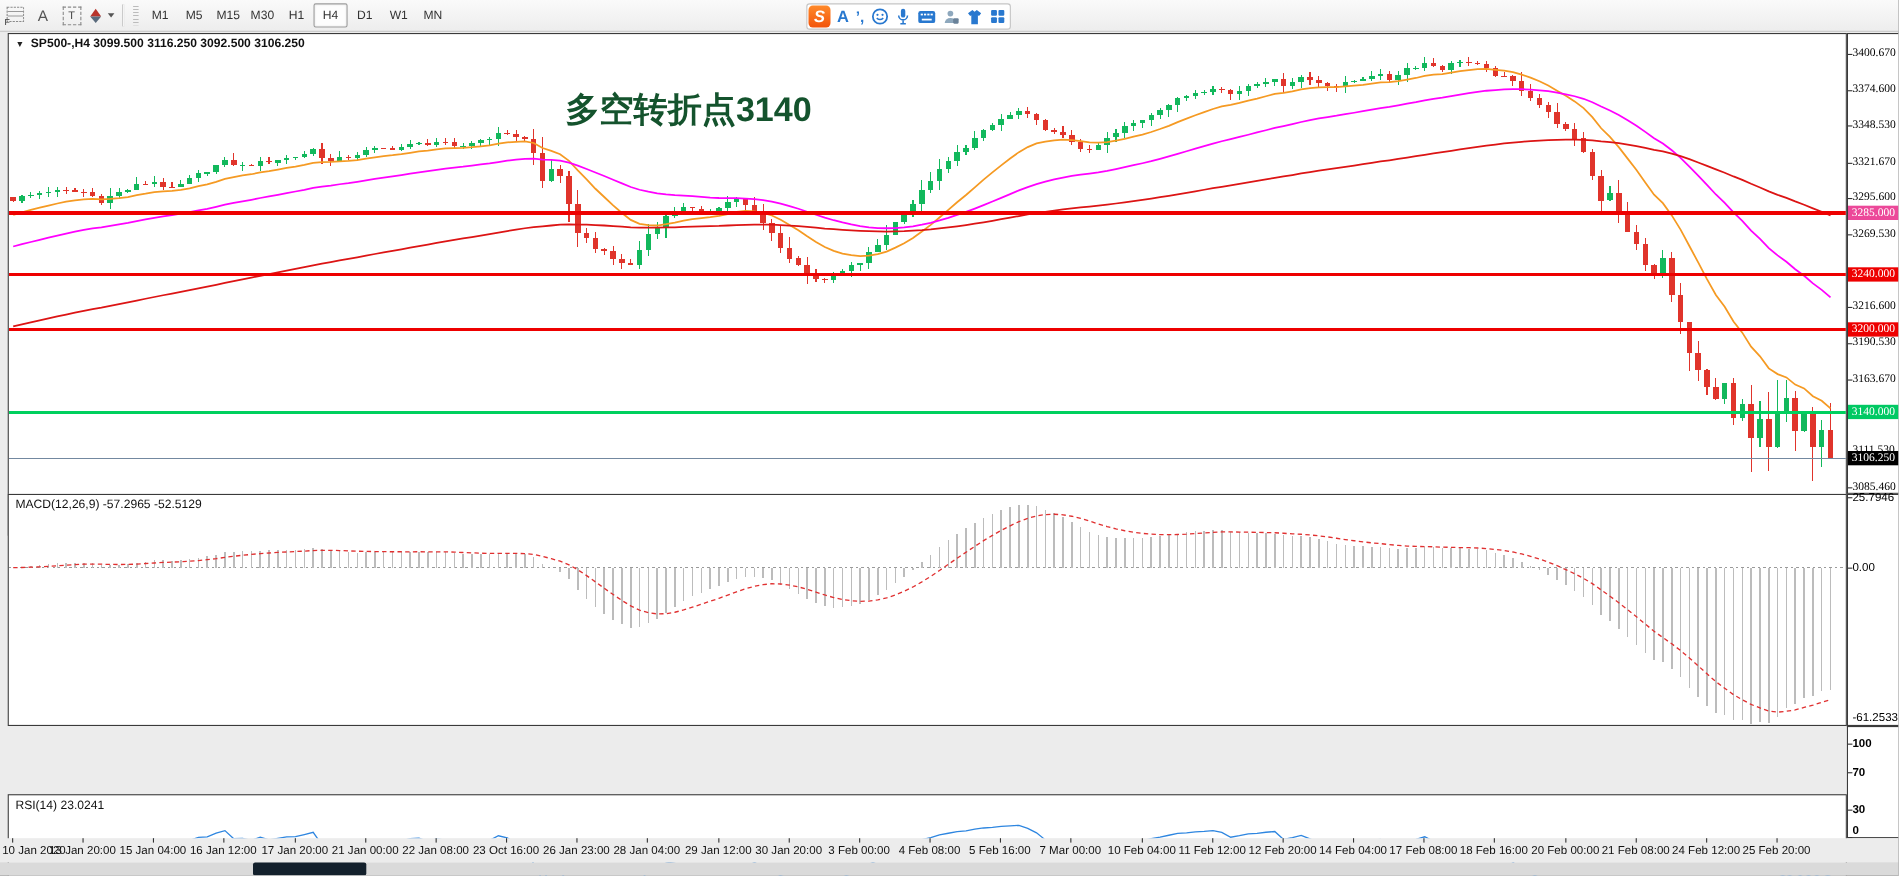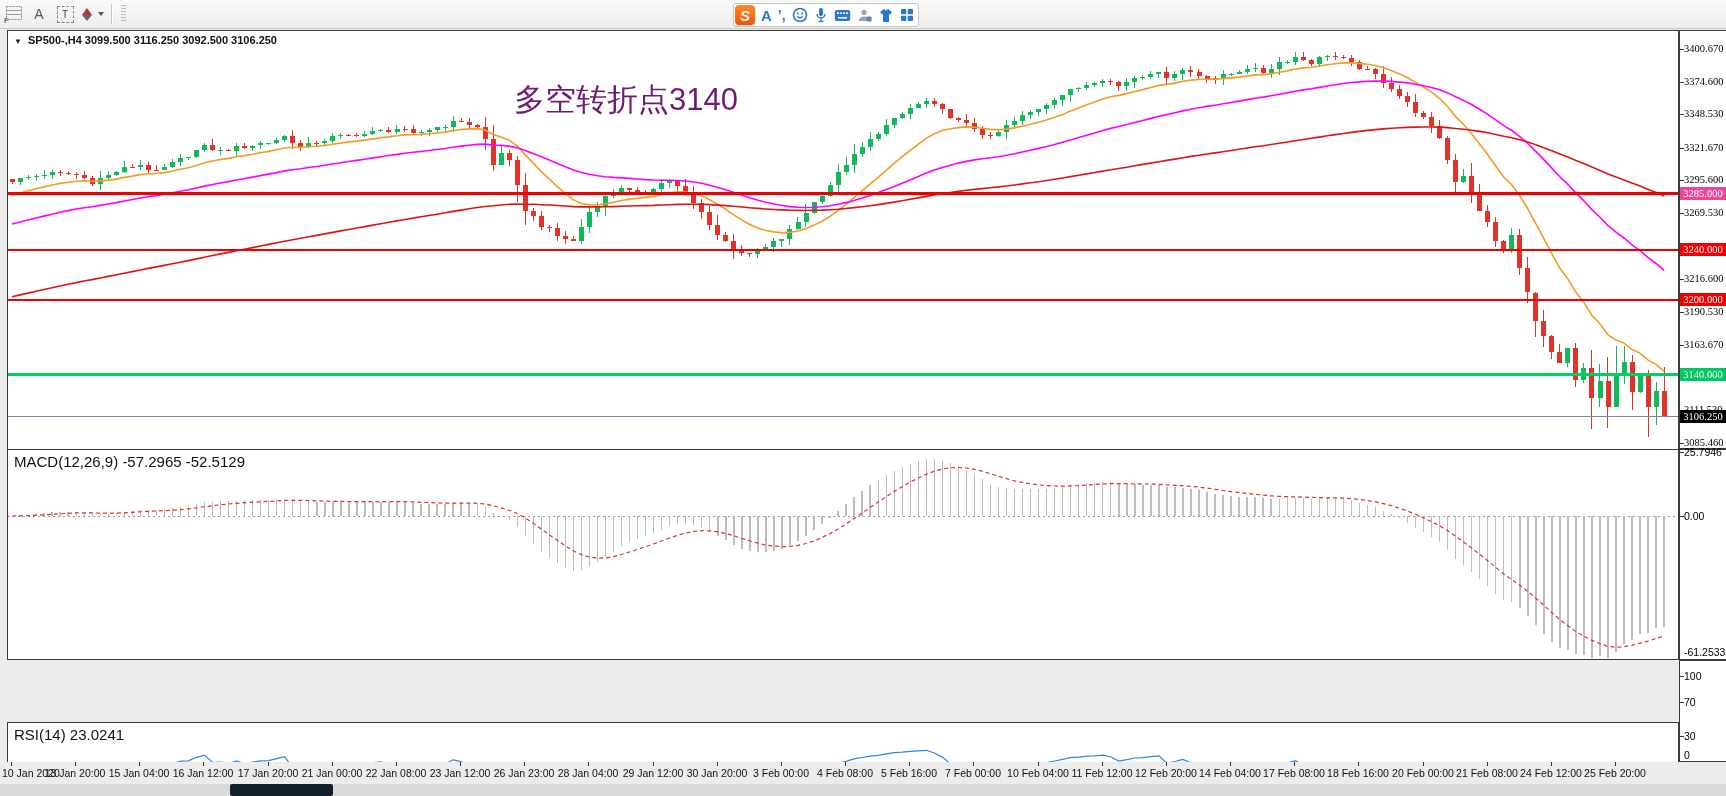--- a/index.html
+++ b/index.html
@@ -26,29 +26,29 @@
   .dash-box{border:1px dashed #8a8a8a;width:15px;height:15px;display:flex;align-items:center;
     justify-content:center;font-size:10px;color:#444;}
   .caret{width:0;height:0;border-left:3px solid transparent;border-right:3px solid transparent;
     border-top:4px solid #555;margin-left:3px;}
   
   .panel{position:absolute;left:7px;width:1672px;background:#fff;border:1px solid #3a3a3a;box-sizing:border-box;}
   .axis{position:absolute;left:1679px;width:47px;background:#fff;border-left:1px solid #3a3a3a;
     border-top:1px solid #3a3a3a;border-bottom:1px solid #3a3a3a;box-sizing:border-box;}
   #main-panel{top:30px;height:457px;}   #main-axis{top:30px;height:419px;font-family:Liberation Serif, serif;}
   #macd-panel{top:449px;height:211px;}  #macd-axis{top:449px;height:211px;}
-  #rsi-panel{top:674px;height:106px;margin-top:48px;}   #rsi-axis{top:660px;height:102px;}
+  #rsi-panel{top:674px;height:106px;margin-top:48px;}   #rsi-axis{top:660px;height:102px;font-weight:bold;}
   .tick{position:absolute;left:4px;font-size:10.5px;color:#000;white-space:nowrap;}
   .tickmark{position:absolute;left:0;width:4px;height:1px;background:#333;}
   .badge{position:absolute;left:0;width:46px;height:13px;line-height:13px;text-align:center;
     font-size:10.5px;color:#fff;}
   #chart-title{position:absolute;left:6px;top:3px;font-size:11px;font-weight:600;color:#111;}
   #chart-title .exp{font-size:8px;color:#222;margin-right:3px;}
-  #annotation{position:absolute;left:506px;top:48px;font-size:31px;color:#701a75;white-space:nowrap;}
-  .ind-label{position:absolute;left:6px;top:3px;font-size:15px;color:#111;}
+  #annotation{position:absolute;left:506px;top:48px;font-size:31px;color:#14532d;white-space:nowrap;font-weight:bold;}
+  .ind-label{position:absolute;left:6px;top:3px;font-size:11px;color:#111;}
   
   #time-axis{position:absolute;left:0;top:762px;width:1726px;height:22px;background:#ececec;}
   .tlabel{position:absolute;top:5px;font-size:10.5px;color:#111;white-space:nowrap;}
   .ttick{position:absolute;top:0;width:1px;height:4px;background:#333;}
   #bottom-strip{position:absolute;left:0;top:784px;width:1726px;height:12px;background:#dadada;}
   #taskbar-frag{position:absolute;left:230px;top:0;width:103px;height:12px;background:#13202c;border-radius:2px;}
   svg{display:block;}
 </style>
 </head>
 <body>
@@ -72,20 +72,31 @@
     </div>
     <div class="toolbtn">
       <svg width="15" height="15">
         <polygon points="7,1 12,8 2,8" fill="#b8342c"></polygon>
         <polygon points="7,14 12,8 2,8" fill="#5a6b7d"></polygon>
       </svg>
       <span class="caret"></span>
     </div>
     <div class="sep"></div>
     <div class="grip"></div>
+    <div id="timeframe-group" style="display:flex;">
+        <div class="tfbtn">M1</div>
+        <div class="tfbtn">M5</div>
+        <div class="tfbtn">M15</div>
+        <div class="tfbtn">M30</div>
+        <div class="tfbtn">H1</div>
+        <div class="tfbtn active">H4</div>
+        <div class="tfbtn">D1</div>
+        <div class="tfbtn">W1</div>
+        <div class="tfbtn">MN</div>
+      </div>
 
     <div id="ime">
       <div id="sogou-logo">S</div>
       <span class="imeicon" style="font-size:15px;">A</span>
       <span class="imeicon">’,</span>
       <span class="imeicon">
         <svg width="16" height="16">
             <circle cx="8" cy="8" r="6.5" fill="none" stroke="#2878cf" stroke-width="1.6"></circle>
         <circle cx="5.7" cy="6.5" r="1" fill="#2878cf"></circle>
             <circle cx="10.3" cy="6.5" r="1" fill="#2878cf"></circle>
@@ -860,37 +871,37 @@
      <div class="tlabel" style="left:139px;transform:translateX(-50%)">15 Jan 04:00</div>
       <div class="ttick" style="left:203px"></div>
      <div class="tlabel" style="left:203px;transform:translateX(-50%)">16 Jan 12:00</div>
       <div class="ttick" style="left:268px"></div>
      <div class="tlabel" style="left:268px;transform:translateX(-50%)">17 Jan 20:00</div>
       <div class="ttick" style="left:332px"></div>
      <div class="tlabel" style="left:332px;transform:translateX(-50%)">21 Jan 00:00</div>
       <div class="ttick" style="left:396px"></div>
      <div class="tlabel" style="left:396px;transform:translateX(-50%)">22 Jan 08:00</div>
       <div class="ttick" style="left:460px"></div>
-     <div class="tlabel" style="left:460px;transform:translateX(-50%)">23 Jan 12:00</div>
+     <div class="tlabel" style="left:460px;transform:translateX(-50%)">23 Oct 16:00</div>
       <div class="ttick" style="left:524px"></div>
      <div class="tlabel" style="left:524px;transform:translateX(-50%)">26 Jan 23:00</div>
       <div class="ttick" style="left:588px"></div>
      <div class="tlabel" style="left:588px;transform:translateX(-50%)">28 Jan 04:00</div>
       <div class="ttick" style="left:653px"></div>
      <div class="tlabel" style="left:653px;transform:translateX(-50%)">29 Jan 12:00</div>
       <div class="ttick" style="left:717px"></div>
      <div class="tlabel" style="left:717px;transform:translateX(-50%)">30 Jan 20:00</div>
       <div class="ttick" style="left:781px"></div>
      <div class="tlabel" style="left:781px;transform:translateX(-50%)">3 Feb 00:00</div>
       <div class="ttick" style="left:845px"></div>
      <div class="tlabel" style="left:845px;transform:translateX(-50%)">4 Feb 08:00</div>
       <div class="ttick" style="left:909px"></div>
      <div class="tlabel" style="left:909px;transform:translateX(-50%)">5 Feb 16:00</div>
       <div class="ttick" style="left:973px"></div>
-     <div class="tlabel" style="left:973px;transform:translateX(-50%)">7 Feb 00:00</div>
+     <div class="tlabel" style="left:973px;transform:translateX(-50%)">7 Mar 00:00</div>
       <div class="ttick" style="left:1038px"></div>
      <div class="tlabel" style="left:1038px;transform:translateX(-50%)">10 Feb 04:00</div>
       <div class="ttick" style="left:1102px"></div>
      <div class="tlabel" style="left:1102px;transform:translateX(-50%)">11 Feb 12:00</div>
       <div class="ttick" style="left:1166px"></div>
      <div class="tlabel" style="left:1166px;transform:translateX(-50%)">12 Feb 20:00</div>
       <div class="ttick" style="left:1230px"></div>
      <div class="tlabel" style="left:1230px;transform:translateX(-50%)">14 Feb 04:00</div>
       <div class="ttick" style="left:1294px"></div>
      <div class="tlabel" style="left:1294px;transform:translateX(-50%)">17 Feb 08:00</div>

